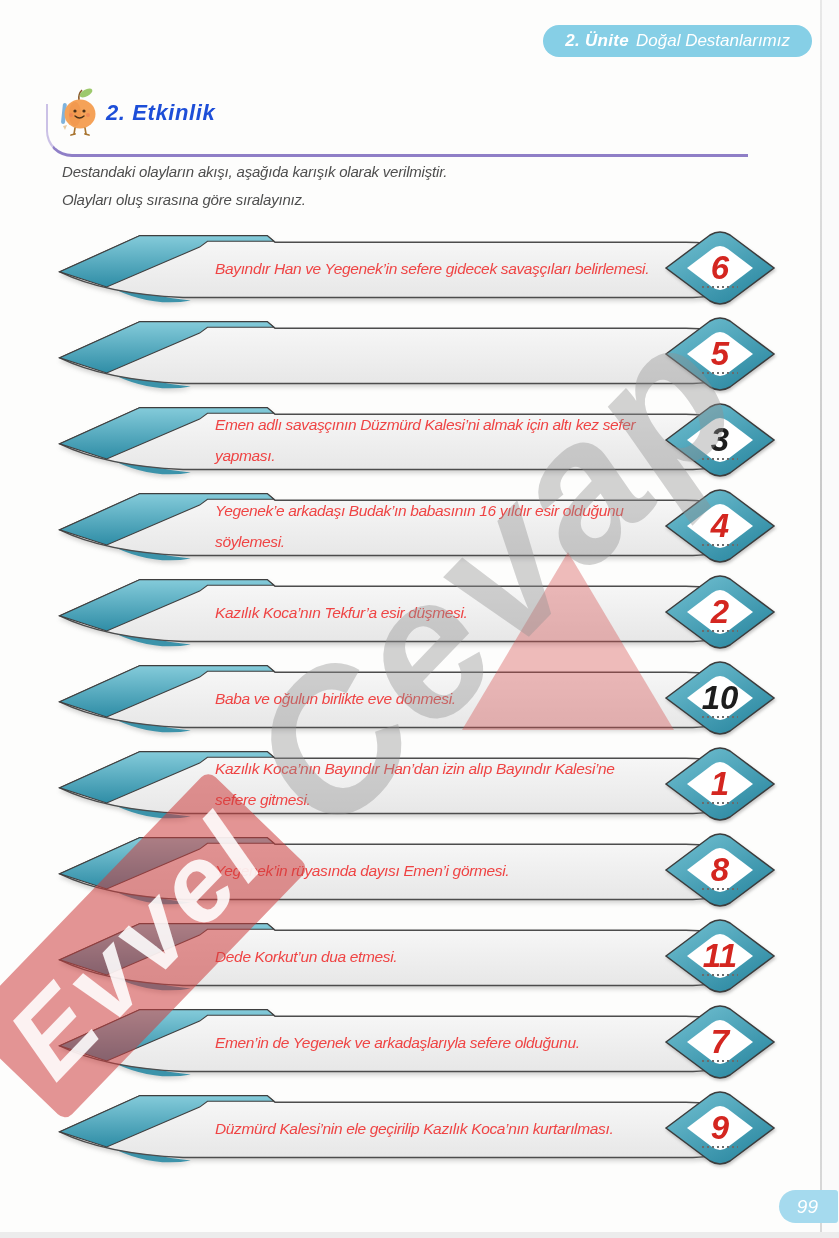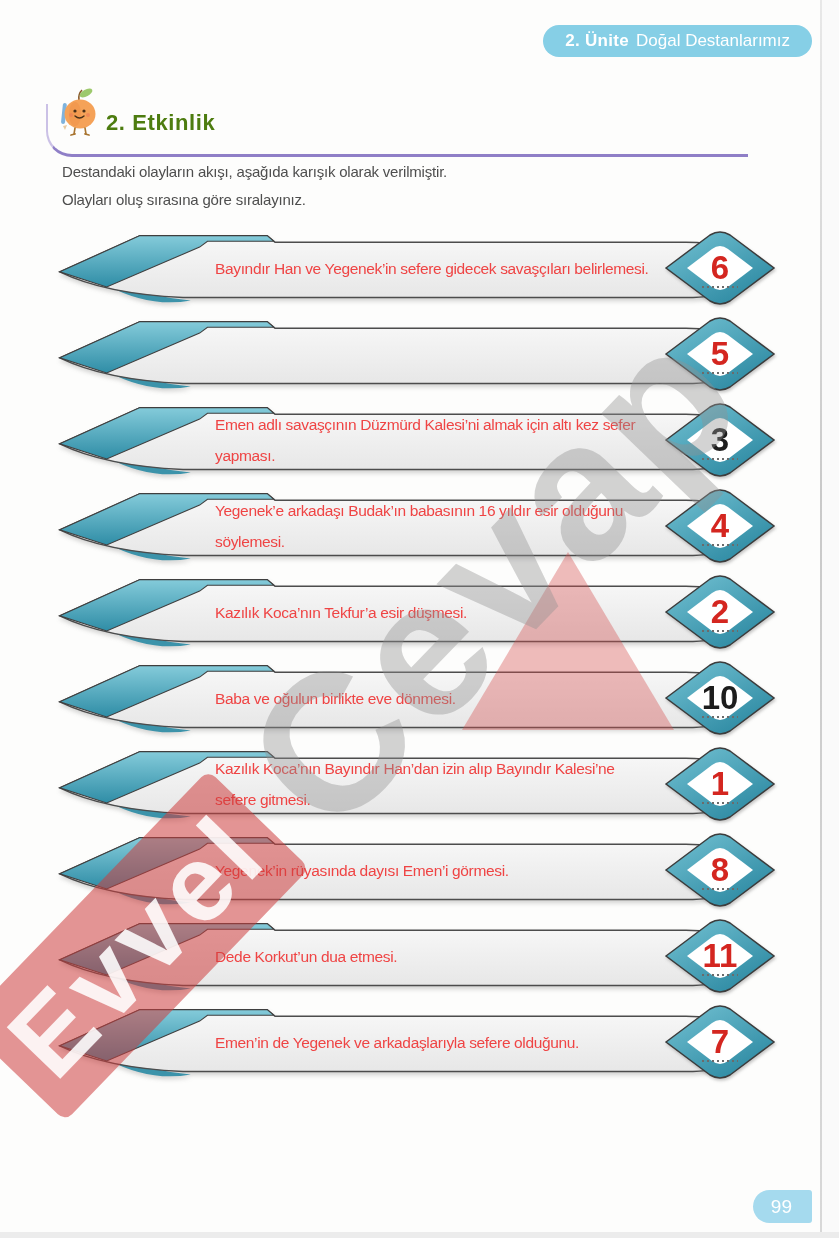--- a/index.html
+++ b/index.html
@@ -1,39 +1,39 @@
 <!DOCTYPE html>
 <html><head>
 <meta charset="utf-8">
 <style>
   html,body{margin:0;padding:0;background:#9a9a9a;}
   .page{
     position:relative;width:839px;height:1238px;margin:0 auto;
     background:#fdfdfc;overflow:hidden;
-    font-family:"Liberation Sans",sans-serif;color:#3f3f3f;
+    font-family:"Liberation Sans",sans-serif;color:#3f3f3f;font-style:italic;
   }
   
   .scan-edge{position:absolute;top:0;bottom:0;right:17px;width:2px;
     background:linear-gradient(#e8e8e8,#c9c9c9 40%,#d8d8d8);}
   .scan-right{position:absolute;top:0;bottom:0;right:0;width:17px;background:#fafafa;}
   .scan-bottom{position:absolute;left:0;right:0;bottom:0;height:6px;background:#ececec;}
 
   
   .unit-badge{
     position:absolute;top:25px;right:27px;height:32px;line-height:32px;
     background:#86cfe6;border-radius:17px;padding:0 22px;
     color:#fff;font-size:17px;white-space:nowrap;
   }
   .unit-badge b{font-weight:bold;margin-right:7px;letter-spacing:.3px;}
 
   
   .activity-icon{position:absolute;left:56px;top:86px;}
   .activity-title{
-    position:absolute;left:106px;top:110px;
-    font-size:22px;font-weight:bold;color:#4d7c0f;letter-spacing:.6px;
+    position:absolute;left:106px;top:100px;
+    font-size:22px;font-weight:bold;color:#1d4ed8;letter-spacing:.6px;
   }
   .bracket-line{
     position:absolute;left:46px;top:104px;width:700px;height:50px;
     border-left:2px solid #cbc1e6;border-bottom:3px solid #8f7fc7;
     border-bottom-left-radius:26px;
   }
   .instructions{
     position:absolute;left:62px;top:158px;width:640px;
     font-size:15px;line-height:1.85;color:#4e4e4e;letter-spacing:-0.2px;
   }
@@ -67,21 +67,21 @@
   }
   .wm-word2{font-size:195px;font-weight:bold;color:rgba(145,145,145,.40);letter-spacing:4px;}
   .wm-triangle{
     position:absolute;left:462px;top:552px;width:0;height:0;z-index:3;pointer-events:none;
     border-left:106px solid transparent;border-right:106px solid transparent;
     border-bottom:178px solid rgba(212,80,80,.38);
   }
 
   
   .page-num{
-    position:absolute;right:27px;bottom:15px;height:33px;line-height:33px;
+    position:absolute;right:1px;bottom:15px;height:33px;line-height:33px;
     background:#a5daee;color:#fff;font-size:19px;
     padding:0 20px 0 18px;border-radius:17px 3px 3px 17px;z-index:2;margin-top:20px;
   }
 </style>
 </head>
 <body>
 
 <svg width="0" height="0" style="position:absolute" aria-hidden="true">
   <defs>
     <linearGradient id="gBody" x1="0" y1="0" x2="0" y2="1">
@@ -283,20 +283,34 @@
         </svg>
       <div class="row-text">Emen’in de Yegenek ve arkadaşlarıyla sefere olduğunu.</div>
       <svg class="diamond" viewBox="0 0 120 80">
           <use href="#dOuter"></use>
           <use href="#dInner"></use>
           <text class="d-num" x="60" y="51" fill="#d42620">7</text>
           <line class="d-dots" x1="42" y1="59" x2="78" y2="59"></line>
         </svg>
     </div>
 
+    <div class="row">
+      <svg class="row-bg" viewBox="0 0 740 84" preserveAspectRatio="none">
+          <use href="#rowSliver"></use>
+          <use href="#rowBody"></use>
+          <use href="#rowAccent"></use>
+        </svg>
+      <div class="row-text">Düzmürd Kalesi’nin ele geçirilip Kazılık Koca’nın kurtarılması.</div>
+      <svg class="diamond" viewBox="0 0 120 80">
+          <use href="#dOuter"></use>
+          <use href="#dInner"></use>
+          <text class="d-num" x="60" y="51" fill="#d42620">9</text>
+          <line class="d-dots" x1="42" y1="59" x2="78" y2="59"></line>
+        </svg>
+    </div>
 
   </div>
 
   <div class="wm-triangle"></div>
   <div class="watermark">
     <span class="wm-word1">Evvel</span>
     <span class="wm-word2">Cevap</span>
   </div>
 
   <div class="page-num">99</div>

